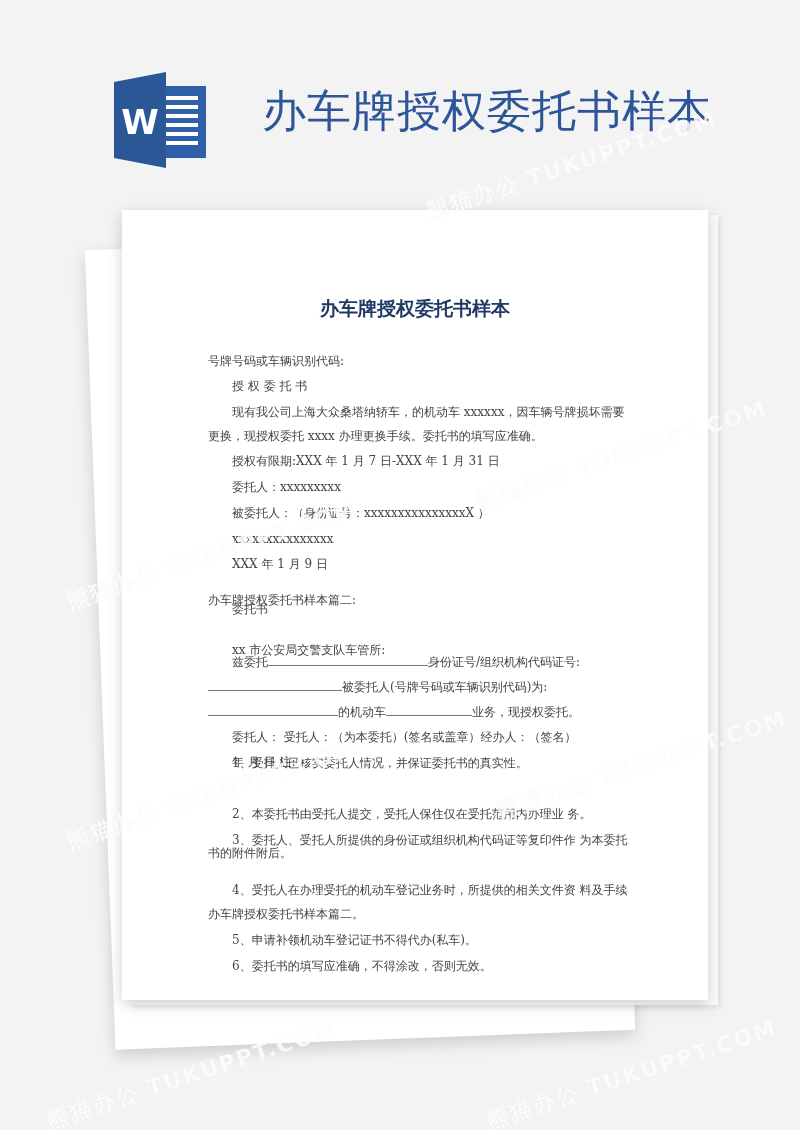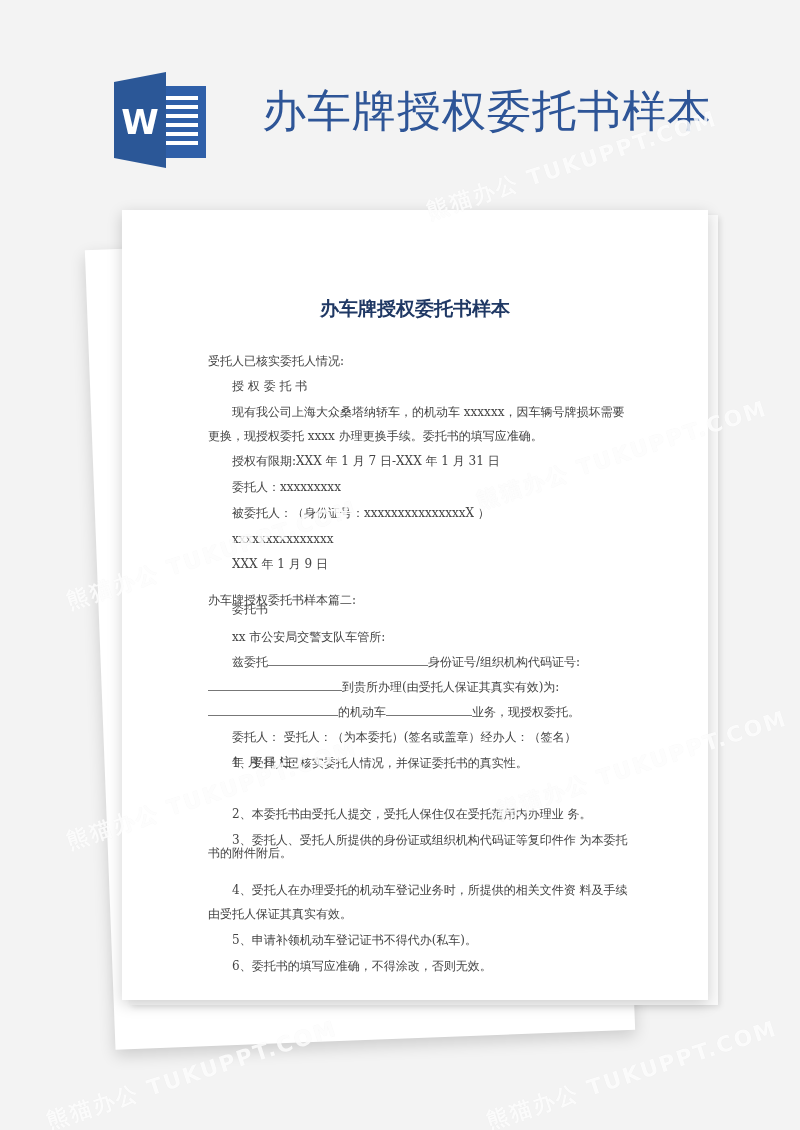--- a/index.html
+++ b/index.html
@@ -67,53 +67,53 @@
   <div class="header-title">办车牌授权委托书样本</div>
 </div>
 
 <div class="page-back"></div>
 <div class="page-back2"></div>
 
 <div class="page">
   <div class="doc-title">办车牌授权委托书样本</div>
 
   <div class="content">
-    <div class="line" style="top:0px">受托人已核实委托人情况:</div>
+    <div class="line" style="top:0px">号牌号码或车辆识别代码:</div>
     <div class="line ind" style="top:25px">授 权 委 托 书</div>
     <div class="line ind" style="top:51px">现有我公司上海大众桑塔纳轿车，的机动车 xxxxxx，因车辆号牌损坏需要</div>
     <div class="line" style="top:75px">更换，现授权委托 xxxx 办理更换手续。委托书的填写应准确。</div>
     <div class="line ind" style="top:100px">授权有限期:XXX 年 1 月 7 日-XXX 年 1 月 31 日</div>
     <div class="line ind" style="top:126px">委托人：xxxxxxxxx</div>
     <div class="line ind" style="top:152px">被委托人：（身份证号：xxxxxxxxxxxxxxxX ）</div>
     <div class="line ind" style="top:178px">xxxxxxxxxxxxxxx</div>
     <div class="line ind" style="top:203px">XXX 年 1 月 9 日</div>
 
     <div class="line" style="top:239px">办车牌授权委托书样本篇二:</div>
     <div class="line ind" style="top:248px">委托书</div>
-    <div class="line ind" style="top:276px">xx 市公安局交警支队车管所:</div>
+    <div class="line ind" style="top:289px">xx 市公安局交警支队车管所:</div>
 
     <div class="line ind" style="top:300px">
       <span>兹委托</span><span class="blank" style="width:160px"></span><span>身份证号/组织机构代码证号:</span>
     </div>
     <div class="line" style="top:325px">
-      <span class="blank" style="width:134px"></span><span>到贵所办理(由受托人保证其真实有效)为:</span>
+      <span class="blank" style="width:134px"></span><span>被委托人(号牌号码或车辆识别代码)为:</span>
     </div>
     <div class="line" style="top:350px">
       <span class="blank" style="width:130px"></span><span>的机动车</span><span class="blank" style="width:86px"></span><span>业务，现授权委托。</span>
     </div>
 
     <div class="line ind" style="top:376px">委托人：  受托人：（为本委托）(签名或盖章）经办人：（签名）</div>
     <div class="line ind" style="top:401px">年  月  日  注:</div>
 
     <div class="line ind" style="top:402px">1、受托人已核实委托人情况，并保证委托书的真实性。</div>
     <div class="line ind" style="top:453px">2、本委托书由受托人提交，受托人保住仅在受托范用内办理业  务。</div>
     <div class="line ind" style="top:479px">3、委托人、受托人所提供的身份证或组织机构代码证等复印件作  为本委托</div>
     <div class="line" style="top:492px">书的附件附后。</div>
     <div class="line ind" style="top:529px">4、受托人在办理受托的机动车登记业务时，所提供的相关文件资  料及手续</div>
-    <div class="line" style="top:553px">由受托人保证其真实有效。</div>
+    <div class="line" style="top:553px">办车牌授权委托书样本篇二。</div>
     <div class="line ind" style="top:579px">5、申请补领机动车登记证书不得代办(私车)。</div>
     <div class="line ind" style="top:605px">6、委托书的填写应准确，不得涂改，否则无效。</div>
   </div>
 </div>
 
 <div class="watermark" style="left:420px; top:150px;">熊猫办公 TUKUPPT.COM</div>
 <div class="watermark" style="left:470px; top:440px;">熊猫办公 TUKUPPT.COM</div>
 <div class="watermark" style="left:60px; top:540px;">熊猫办公 TUKUPPT.COM</div>
 <div class="watermark" style="left:490px; top:750px;">熊猫办公 TUKUPPT.COM</div>
 <div class="watermark" style="left:60px; top:780px;">熊猫办公 TUKUPPT.COM</div>

